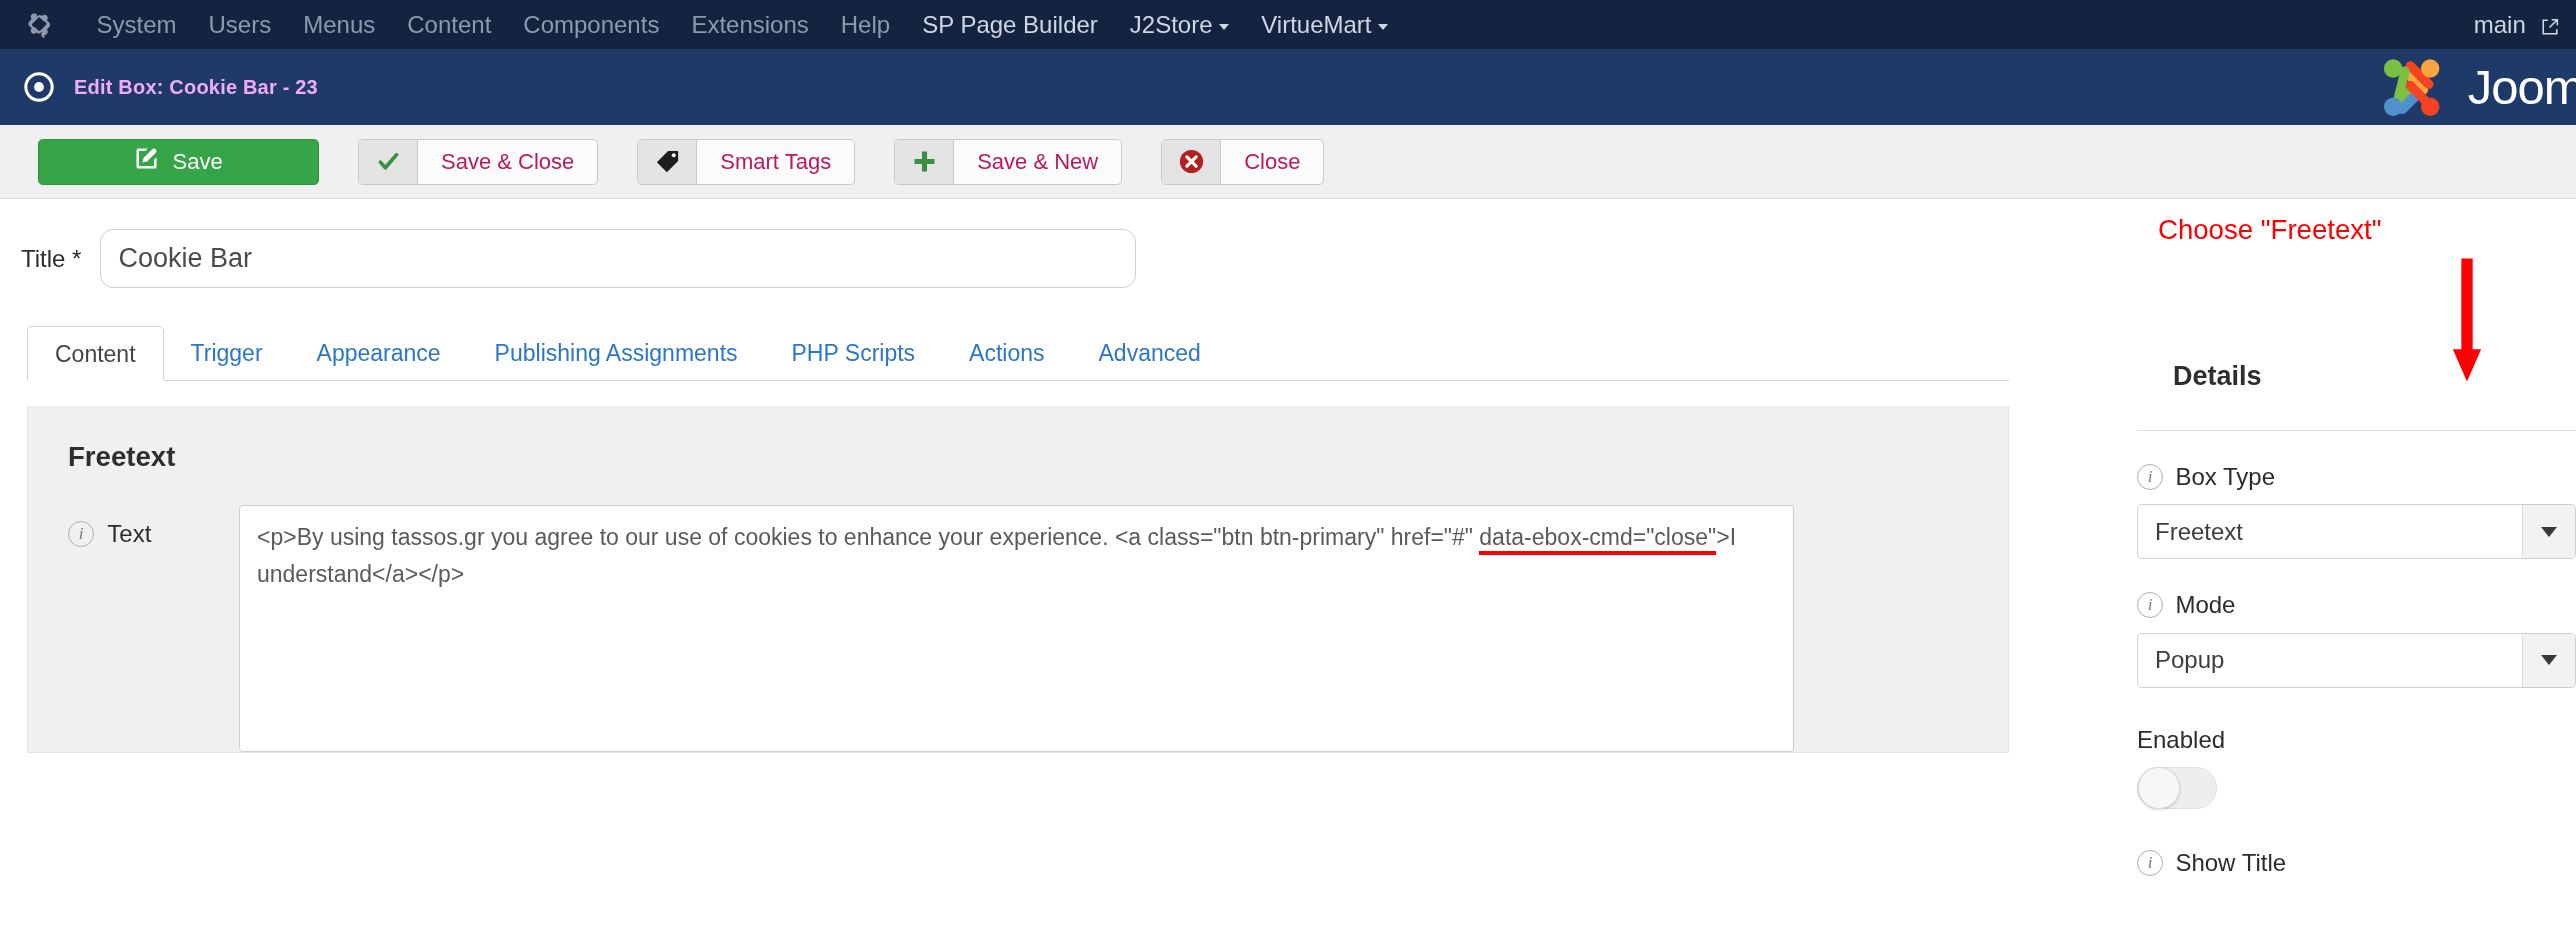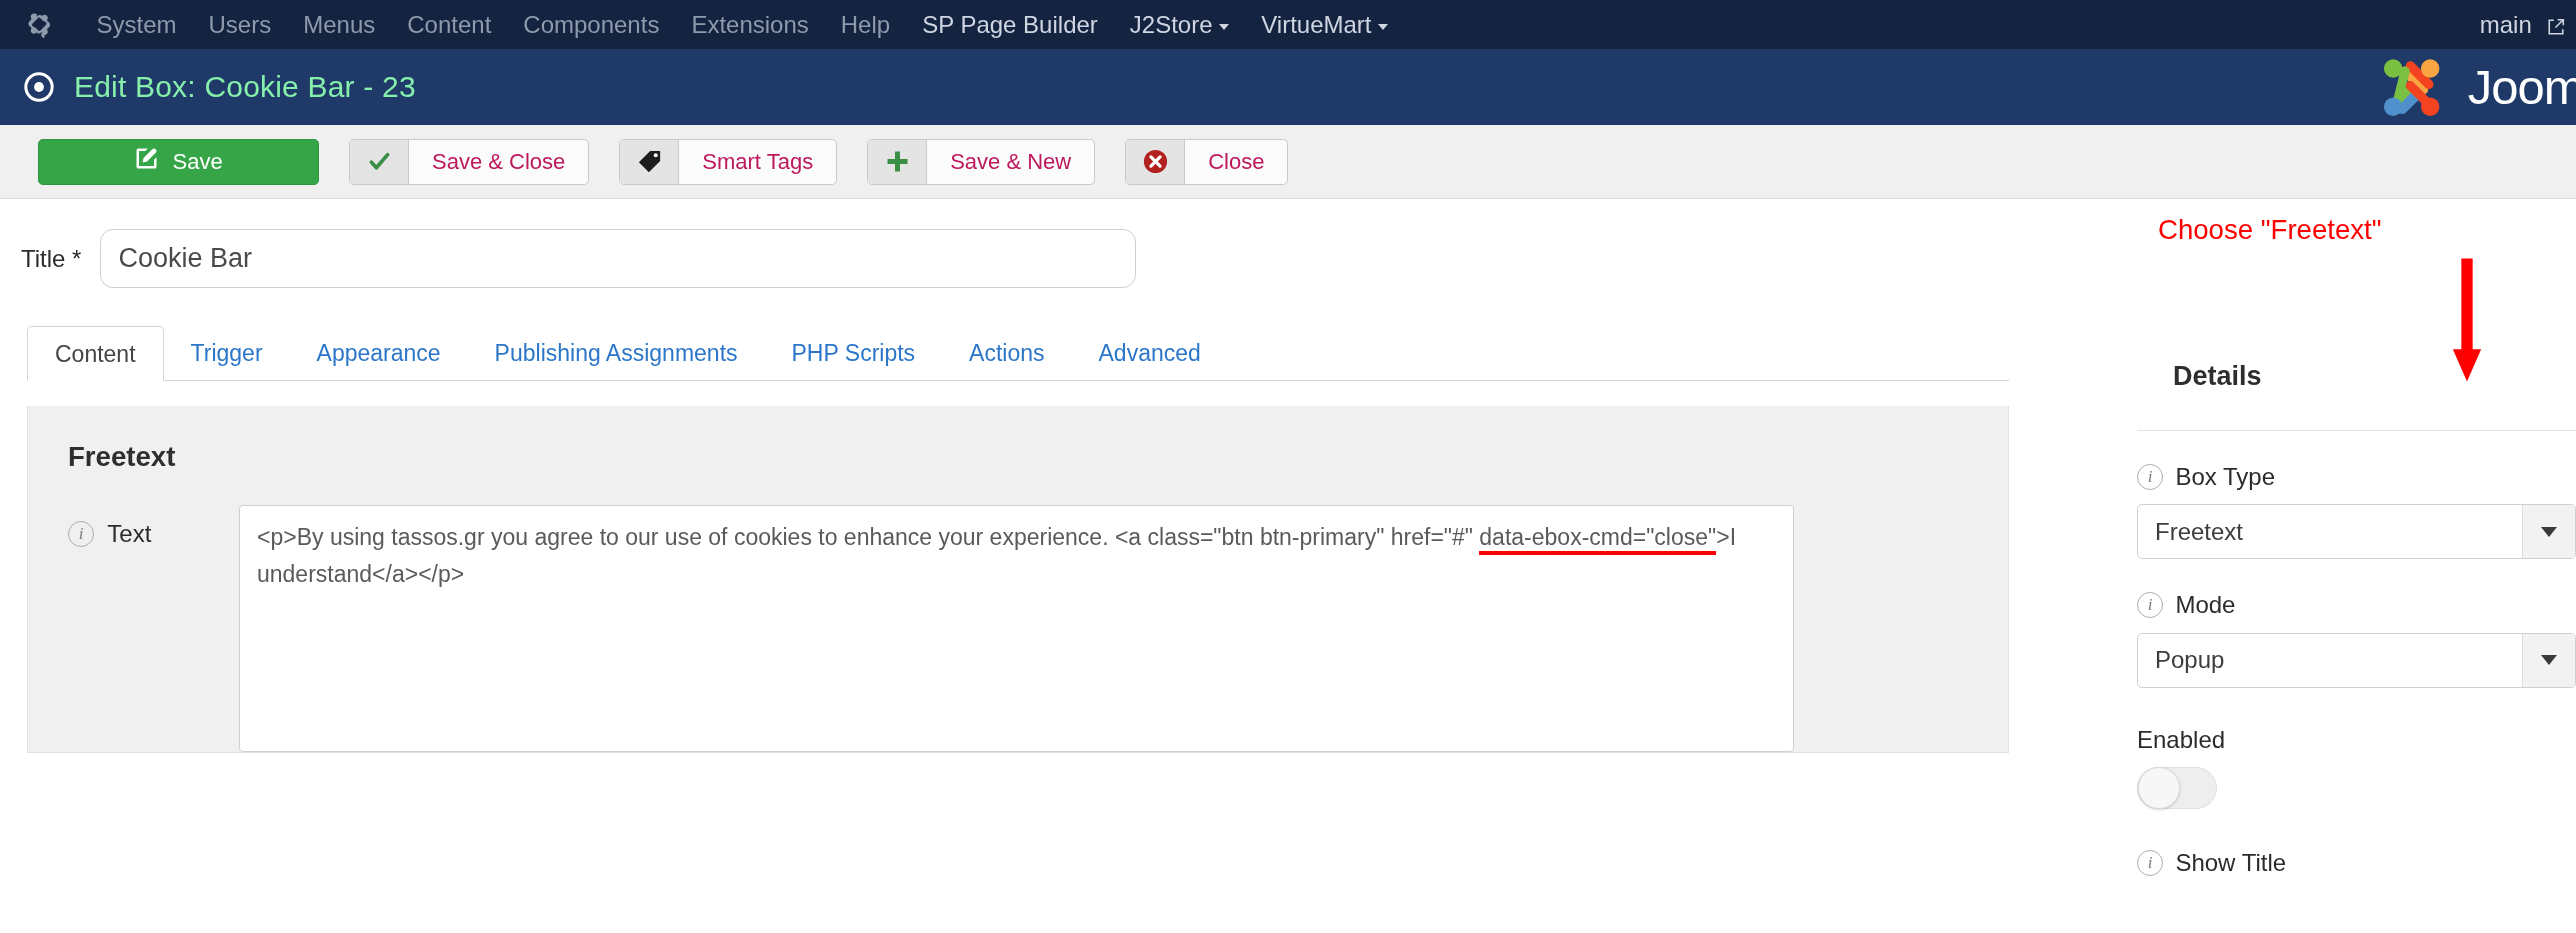--- a/index.html
+++ b/index.html
@@ -44,21 +44,21 @@
     border-right: 5.7px solid transparent;
     border-top: 6.7px solid currentColor;
     margin-left: 6.7px;
     vertical-align: middle;
   }
   .topnav-right {
     position: absolute;
     right: 0; top: 0;
     height: 49px;
     display: flex; align-items: center;
-    padding-right: 11px;
+    padding-right: 17px;
   }
   .topnav-right .topnav-item { color: #cfd6e2; padding-right: 0; }
   .ext-icon {
     display: inline-block;
     width: 18px; height: 18px;
     margin-left: 8.6px;
     vertical-align: -2.9px;
   }
 
   
@@ -70,23 +70,23 @@
     padding: 0 23px;
     position: relative;
     overflow: hidden;
   }
   .subhead-icon {
     width: 32px; height: 32px;
     margin-right: 19px;
     flex: 0 0 auto;
   }
   .subhead-title {
-    color: #86efac;
-    font-size: 30px;
-    font-weight: 400;
+    color: #f0abfc;
+    font-size: 20px;
+    font-weight: 700;
     letter-spacing: 0.2px;
     white-space: nowrap;
   }
   .joomla-logo {
     position: absolute;
     right: -7.6px;
     top: 50%;
     transform: translateY(-50%);
     display: flex;
     align-items: center;
@@ -100,21 +100,21 @@
   }
 
   
   .toolbar {
     height: 74px;
     background: #f0f0f0;
     border-bottom: 1px solid #dcdcdc;
     display: flex;
     align-items: center;
     padding: 0 38px;
-    gap: 30px;
+    gap: 39px;
   }
   .btn {
     display: flex;
     align-items: stretch;
     height: 46px;
     border-radius: 4.8px;
     overflow: hidden;
     cursor: pointer;
     font-size: 22px;
     user-select: none;

